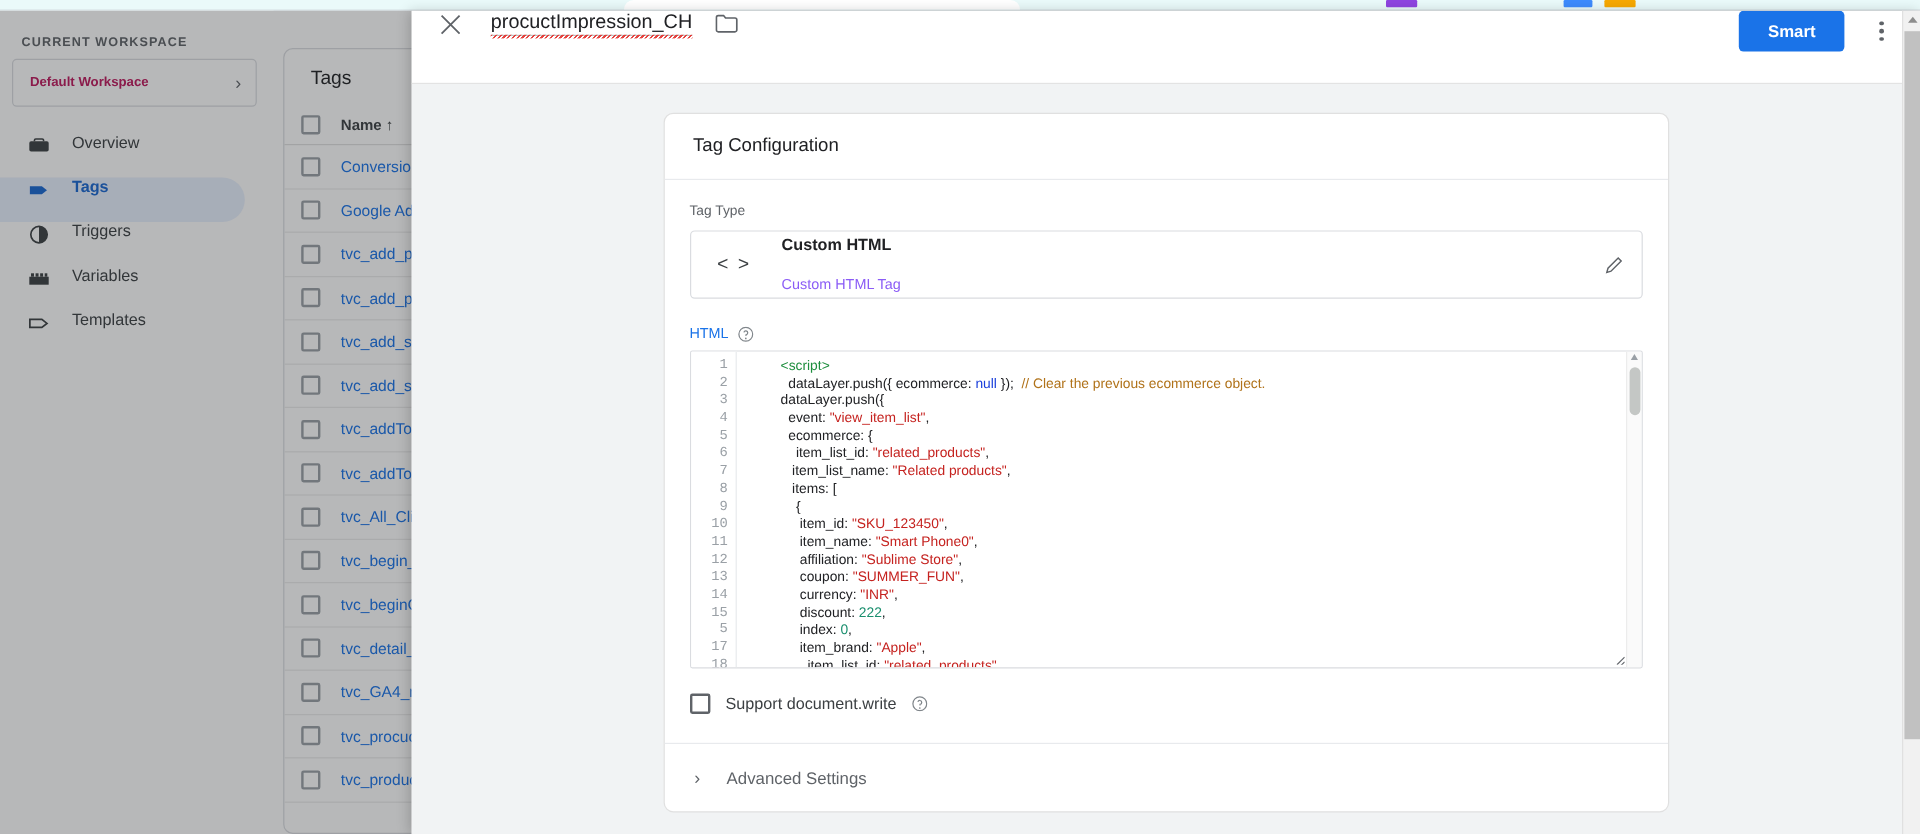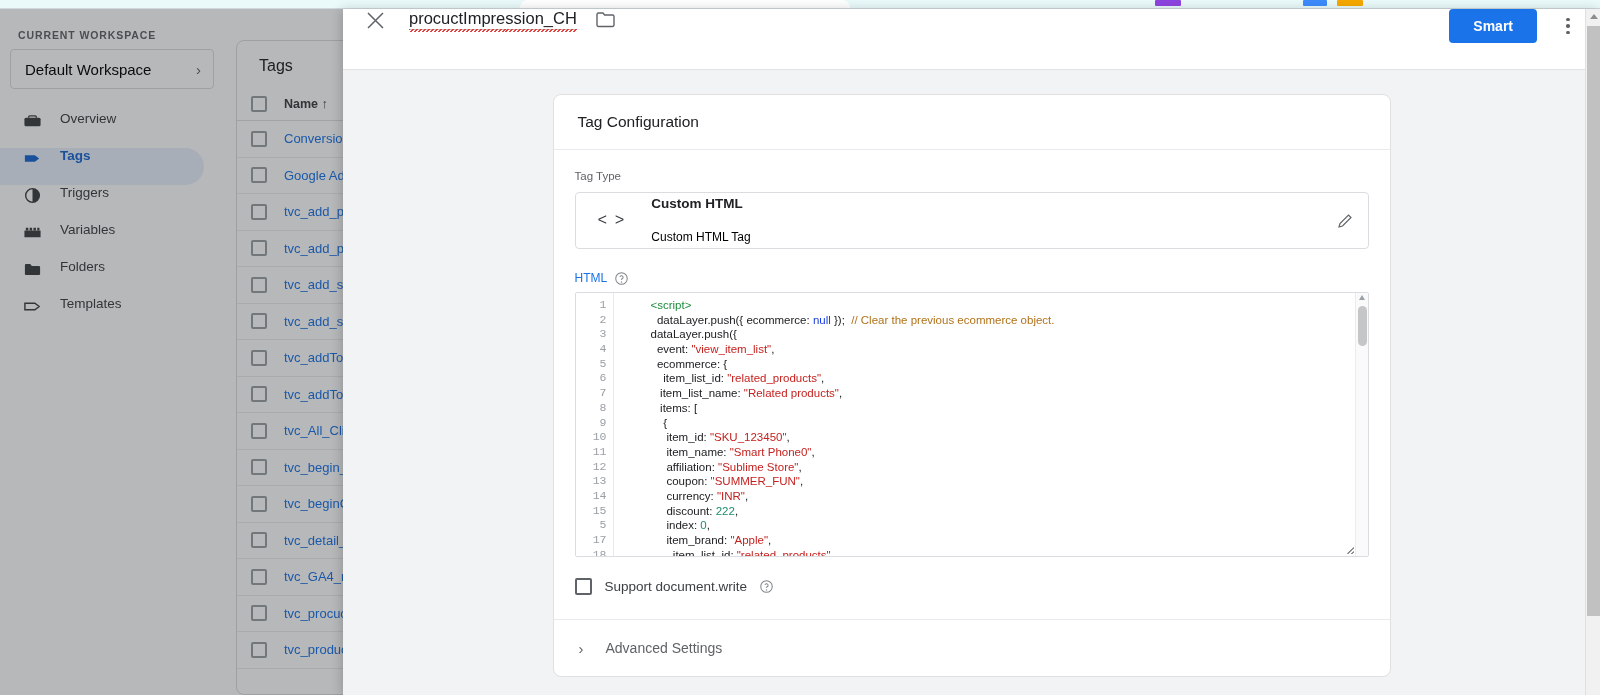--- a/index.html
+++ b/index.html
@@ -38,21 +38,21 @@
   }
   .ws-label {
     font-size: 10.5px; letter-spacing: .9px; color: #5f6368;
     font-weight: 600; padding: 0 0 8px 18px;
   }
   .ws-box {
     margin: 0 14px 22px 10px; height: 40px; border: 1px solid #dadce0;
     border-radius: 4px; display: flex; align-items: center;
     padding: 0 12px 0 14px; cursor: pointer; background: #fff;
   }
-  .ws-box .ws-name { flex: 1; font-size: 15px; color: #000000; font-weight: 400; }
+  .ws-box .ws-name { flex: 1; font-size: 11px; color: #be185d; font-weight: 700; }
   .ws-box .chev { color: #5f6368; font-size: 15px; }
 
   .nav-item {
     height: 37px; display: flex; gap: 18px;
     padding-left: 22px; margin-right: 24px;
     border-radius: 0 19px 19px 0; cursor: pointer;
     font-size: 13.5px; color: #3c4043;
   }
   .nav-item.active { background: #e8f0fe; color: #1967d2; font-weight: 600; }
   .nav-ico { width: 20px; height: 20px; display: flex; align-items: center; justify-content: center; flex: 0 0 20px; }
@@ -140,21 +140,21 @@
 
   .field-label { font-size: 11.5px; color: #5f6368; margin-bottom: 10px; }
 
   .tagtype-box {
     height: 57px; border: 1px solid #dadce0; border-radius: 4px;
     display: flex; align-items: center; padding: 0 14px 0 22px; cursor: pointer;
   }
   .code-brackets { font-family: "Liberation Mono", monospace; font-size: 16px; color: #3c4043; letter-spacing: -1px; }
   .tagtype-txt { margin-left: 28px; line-height: 1.25; }
   .tagtype-name { font-size: 13.5px; color: #202124; font-weight: 700; }
-  .tagtype-sub { font-size: 12px; color: #000000; margin-top: 18px; }
+  .tagtype-sub { font-size: 12px; color: #8b5cf6; margin-top: 18px; }
   .pencil { margin-left: auto; color: #5f6368; display: flex; }
 
   .html-label-row { display: flex; align-items: center; gap: 8px; margin: 22px 0 7px 0; }
   .html-label { font-size: 12px; color: #1a73e8; }
   .help-ico { color: #80868b; display: flex; }
 
   
   .editor {
     position: relative; border: 1px solid #dadce0; border-radius: 2px;
     height: 265px; background: #fff; overflow: hidden; display: flex;
@@ -281,28 +281,20 @@
           <span class="nav-ico">
             <svg width="19" height="19" viewBox="0 0 20 20">
               <rect x="1.5" y="8" width="17" height="7" fill="#3c4043"></rect>
               <rect x="3" y="5" width="2.6" height="3" fill="#3c4043"></rect>
               <rect x="7" y="5" width="2.6" height="3" fill="#3c4043"></rect>
               <rect x="11" y="5" width="2.6" height="3" fill="#3c4043"></rect>
               <rect x="15" y="5" width="2.3" height="3" fill="#3c4043"></rect>
             </svg>
           </span>
           <span>Variables</span>
-        </div>
-        <div class="nav-item">
-          <span class="nav-ico">
-            <svg width="19" height="19" viewBox="0 0 20 20">
-              <path d="M2 5.5A1.2 1.2 0 0 1 3.2 4.3H7.6l1.7 2h7.5A1.2 1.2 0 0 1 18 7.5v7.2a1.2 1.2 0 0 1-1.2 1.2H3.2A1.2 1.2 0 0 1 2 14.7Z" fill="#3c4043"></path>
-            </svg>
-          </span>
-          <span>Folders</span>
         </div>
         <div class="nav-item">
           <span class="nav-ico">
             <svg width="19" height="19" viewBox="0 0 20 20">
               <path d="M2 6.5h10.5L17 10l-4.5 3.5H2Z" fill="none" stroke="#3c4043" stroke-width="1.5"></path>
             </svg>
           </span>
           <span>Templates</span>
         </div>
       </div>

